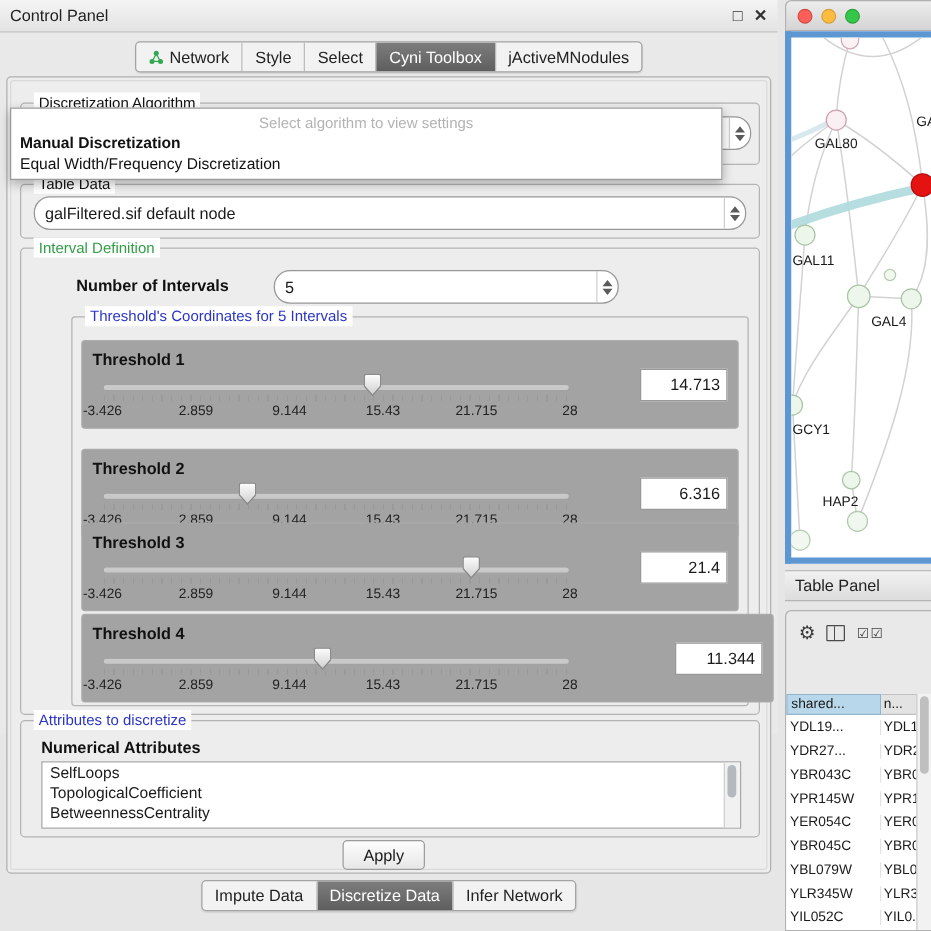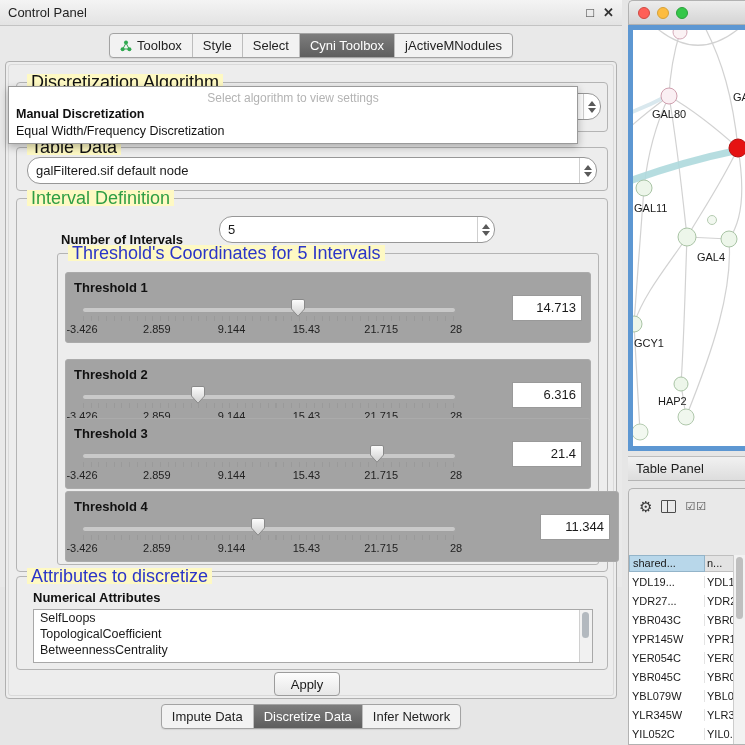--- a/index.html
+++ b/index.html
@@ -17,21 +17,21 @@
   .tabstrip{display:flex;height:23px;border:1px solid #a3a3a3;border-radius:4px;background:#f2f2f2;
        overflow:hidden;box-shadow:0 1px 1px rgba(0,0,0,.08);}
   .tab{display:flex;align-items:center;gap:5px;padding:0 10px;font-size:13px;color:#222;white-space:nowrap;}
   .tab + .tab{border-left:1px solid #bdbdbd;}
   .tab.selected{background:linear-gradient(#7d7d7d,#5e5e5e);color:#fff;}
   
   .cp-body{position:absolute;left:5px;top:61px;width:610px;height:636px;background:#ededed;
        border:1px solid #b0b0b0;border-radius:4px;}
   .cp-inner{position:absolute;inset:2px;border:1px solid #dadada;border-radius:3px;pointer-events:none;}
   .fieldset{position:absolute;border:1px solid #b4b4b4;border-radius:4px;}
-  .fs-title{position:absolute;top:-9px;left:10px;background:#fef9c3;padding:0 4px;font-size:18px;line-height:16px;}
+  .fs-title{position:absolute;top:-9px;left:10px;background:#ffffff;padding:0 4px;font-size:12px;line-height:16px;}
   .t-black{color:#111;}
   .t-green{color:#2f9e44;}
   .t-blue{color:#2b35c8;}
   .combo{position:absolute;height:25px;background:#fff;border:1px solid #979797;border-radius:13px;
        display:flex;align-items:center;font-size:13px;}
   .combo .val{flex:1;padding:0 8px;overflow:hidden;white-space:nowrap;}
   .combo .spin{width:16px;align-self:stretch;border-left:1px solid #cfcfcf;display:flex;flex-direction:column;
        align-items:center;justify-content:center;gap:2px;}
   .arr-up{width:0;height:0;border-left:4px solid transparent;border-right:4px solid transparent;border-bottom:5px solid #5a5a5a;}
   .arr-dn{width:0;height:0;border-left:4px solid transparent;border-right:4px solid transparent;border-top:5px solid #5a5a5a;}
@@ -118,21 +118,21 @@
     <div class="tabstrip">
       <div class="tab">
         <svg width="12" height="12" viewBox="0 0 12 12">
           <line x1="6" y1="3" x2="2.8" y2="9" stroke="#2fa84f" stroke-width="1"></line>
           <line x1="6" y1="3" x2="9.2" y2="9" stroke="#2fa84f" stroke-width="1"></line>
           <line x1="2.8" y1="9" x2="9.2" y2="9" stroke="#2fa84f" stroke-width="1"></line>
           <circle cx="6" cy="2.6" r="2" fill="#2fa84f"></circle>
           <circle cx="2.6" cy="9.2" r="2" fill="#2fa84f"></circle>
           <circle cx="9.4" cy="9.2" r="2" fill="#2fa84f"></circle>
         </svg>
-        <span>Toolbox</span>
+        <span>Network</span>
       </div>
       <div class="tab">
           <span>Style</span>
         </div>
       <div class="tab">
           <span>Select</span>
         </div>
       <div class="tab selected">
           <span>Cyni Toolbox</span>
         </div>
@@ -163,21 +163,21 @@
         <span class="spin">
             <span class="arr-up"></span>
             <span class="arr-dn"></span>
           </span>
       </div>
     </div>
 
     <div class="fieldset" style="left:10px;top:136px;width:590px;height:372px;">
       <span class="fs-title t-green">Interval Definition</span>
 
-      <span class="bold-label" style="left:44px;top:33px;">Number of Intervals</span>
+      <span class="bold-label" style="left:44px;top:22px;">Number of Intervals</span>
       <div class="combo" style="left:202px;top:17px;width:274px;">
         <span class="val">5</span>
         <span class="spin">
             <span class="arr-up"></span>
             <span class="arr-dn"></span>
           </span>
       </div>
 
       <div class="fieldset" style="left:40px;top:54px;width:540px;height:310px;border-radius:3px;">
         <span class="fs-title t-blue">Threshold's Coordinates for 5 Intervals</span>

